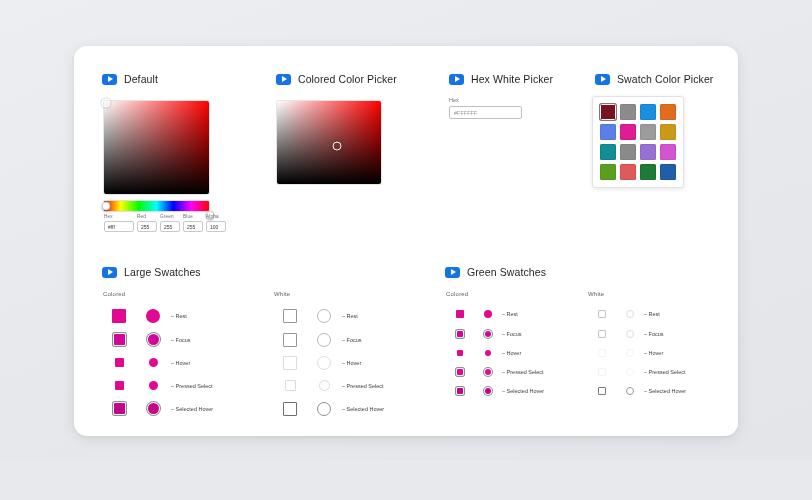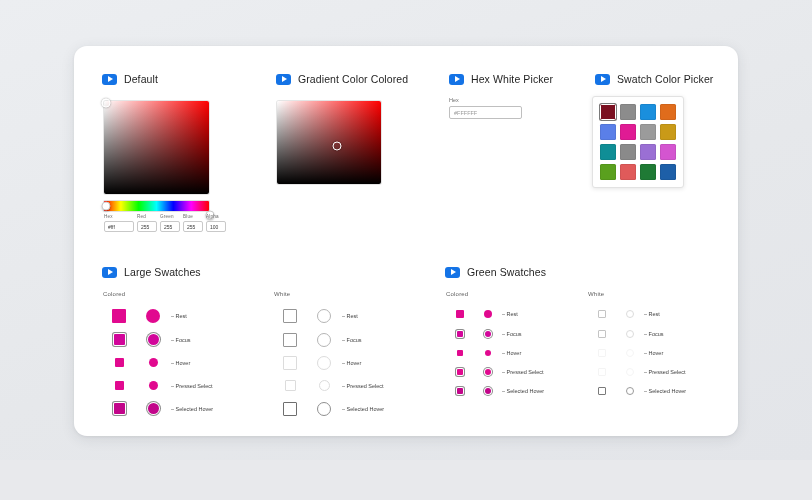--- a/index.html
+++ b/index.html
@@ -154,21 +154,21 @@
     </div>
     <div class="field" style="left:132px; top:168px; width:20px;">
       <label>Alpha</label>
       <input type="text" value="100" style="">
     </div>
 
     <div class="sec-head" style="left:202px; top:27px;">
       <span class="play-badge">
           <i></i>
         </span>
-      <span class="sec-title">Gradient Color Colored</span>
+      <span class="sec-title">Colored Color Picker</span>
     </div>
     <div class="sat-area" style="left:203px; top:55px; width:104px; height:83px;">
       <span class="sat-handle" style="left:60px; top:45px;"></span>
     </div>
 
     <div class="sec-head" style="left:375px; top:27px;">
       <span class="play-badge">
           <i></i>
         </span>
       <span class="sec-title">Hex White Picker</span>

